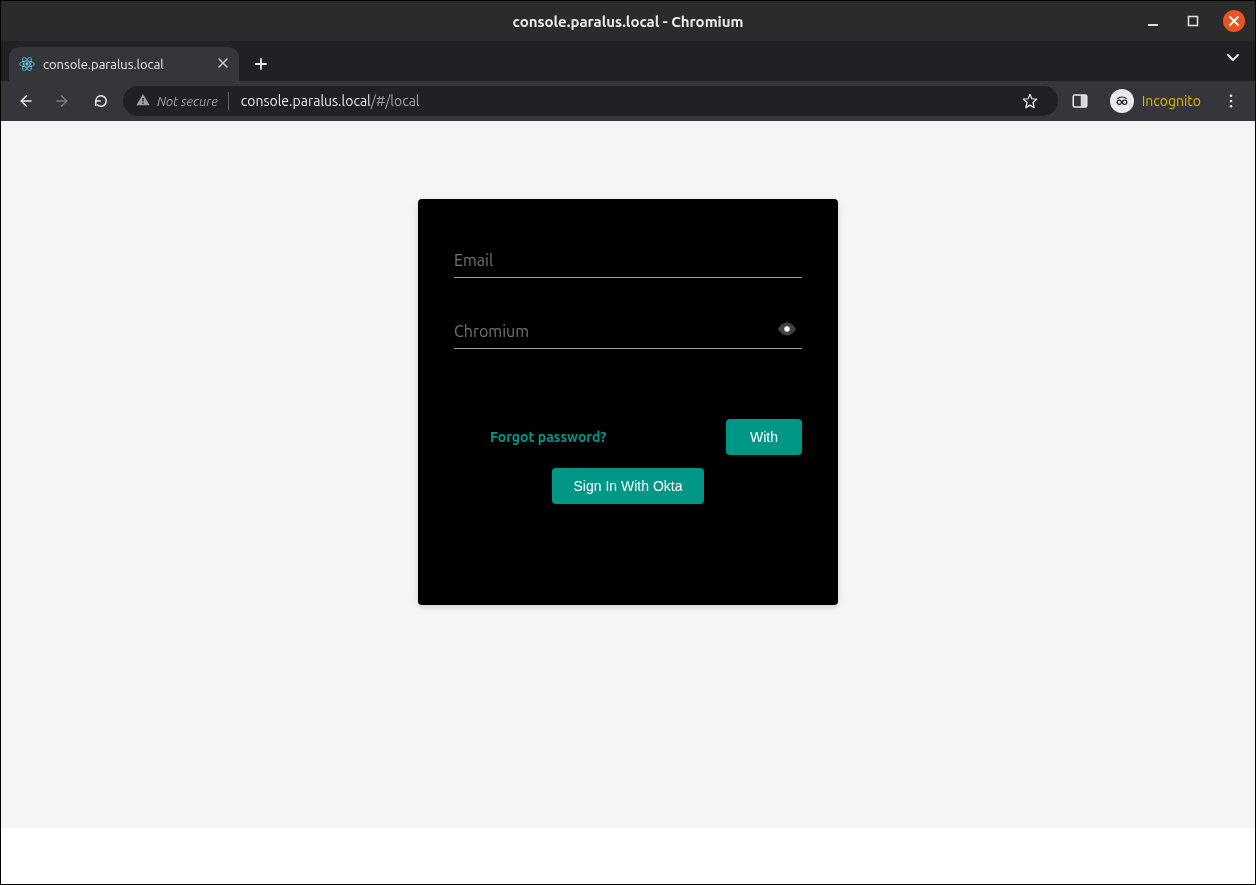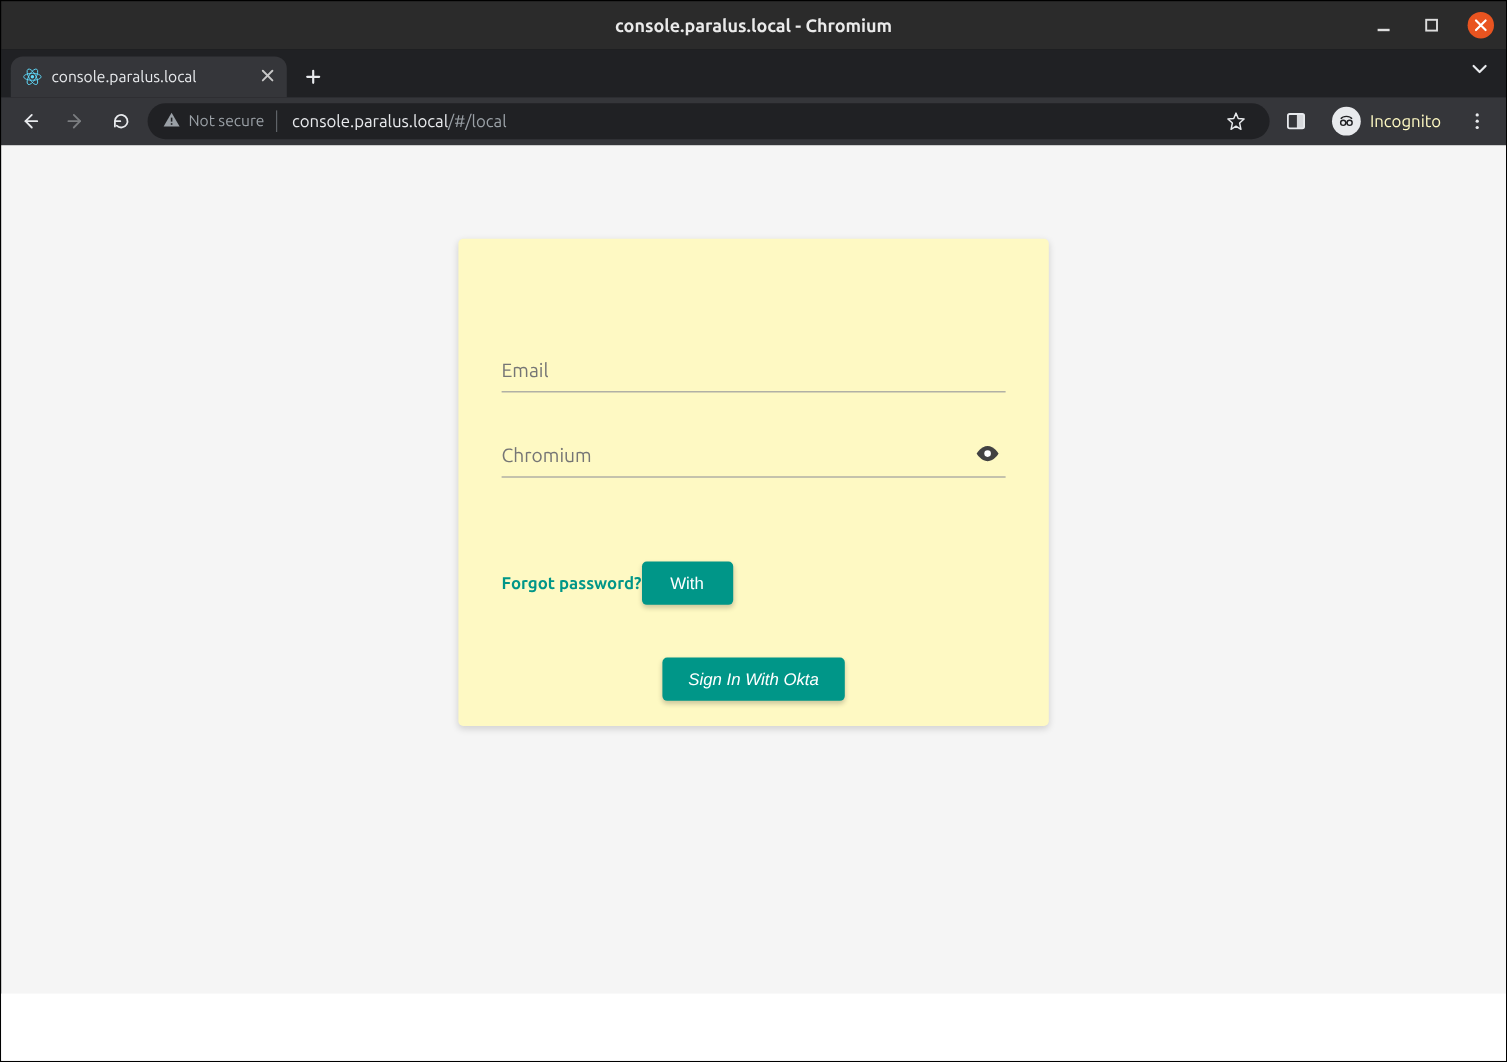--- a/index.html
+++ b/index.html
@@ -54,75 +54,75 @@
   .tb-btn {
     width: 32px; height: 32px; display: flex; align-items: center; justify-content: center;
     color: #e8eaed; border-radius: 50%;
   }
   .tb-btn.dim { color: #7b7d80; }
   .addressbar {
     flex: 1; height: 30px; background: #202124; border-radius: 15px;
     display: flex; align-items: center; padding: 0 12px; gap: 8px;
     color: #9aa0a6; font-size: 14px;
   }
-  .addr-sec { display: flex; align-items: center; gap: 6px; color: #9aa0a6; font-size: 13px; }
+  .addr-sec { display: flex; align-items: center; gap: 6px; color: #9aa0a6; font-size: 13px; font-style: italic; }
   .addr-sec .divider { width: 1px; height: 18px; background: #5f6368; margin: 0 4px; }
   .addr-url { color: #e8eaed; display: flex; align-items: baseline; }
   .addr-url .host { color: #e8eaed; }
   .addr-url .path { color: #9aa0a6; }
   .addr-right { margin-left: auto; display: flex; align-items: center; gap: 4px; }
   .incognito-chip {
-    display: flex; align-items: center; gap: 8px; color: #fef9c3;
+    display: flex; align-items: center; gap: 8px; color: #eab308;
     padding: 2px 8px; font-size: 14px;
   }
   .incog-icon {
     width: 24px; height: 24px; border-radius: 50%; background: #e8eaed;
     display: flex; align-items: center; justify-content: center; color: #202124;
   }
 
   
   .viewport {
     flex: 1; background: #f5f5f5; display: flex; justify-content: center;
     padding-top: 78px;
     position: relative;
   }
   .viewport::after{
     content:""; position:absolute; left:0; right:0; bottom:0; height:56px; background:#ffffff;
   }
   .login-card {
-    width: 492px; height: 406px; background: #fef9c3;
+    width: 420px; height: 406px; background: #000000;
     border-radius: 4px; box-shadow: 0 2px 6px rgba(0,0,0,.15);
-    padding: 97px 36px 40px 36px;
+    padding: 48px 36px 40px 36px;
     display: flex; flex-direction: column;
   }
   .field { position: relative; margin-bottom: 40px; }
   .field input {
     width: 100%; border: none; border-bottom: 1px solid #9e9e9e;
     font-size: 16px; padding: 6px 0 6px 0; outline: none; background: transparent;
     color: #333;
   }
   .field label {
     position: absolute; left: 0; top: 4px; color: #757575; font-size: 16px;
     pointer-events: none;
   }
   .field .eye {
     position: absolute; right: 4px; top: 0; color: #424242;
   }
   .row-actions {
-    margin-top: 30px; display: flex; align-items: center; 
+    margin-top: 30px; display: flex; align-items: center; justify-content: space-between; margin-left: 36px;
   }
   .link-forgot {
     color: #009688; font-size: 14px; font-weight: 600; text-decoration: none;
   }
   .btn {
     background: #009688; color: #ffffff; border: none; border-radius: 4px;
     font-size: 14px; font-weight: 500; padding: 10px 24px; cursor: pointer;
     box-shadow: 0 2px 4px rgba(0,0,0,.2);
   }
-  .btn-okta { margin: 44px auto 0 auto; padding: 10px 22px; font-style: italic; }
+  .btn-okta { margin: 13px auto 0 auto; padding: 10px 22px; }
 
 </style>
 </head>
 <body>
 
 <div class="window">
 
   <div class="titlebar">
     <span>console.paralus.local - Chromium</span>
     <div class="win-controls">

